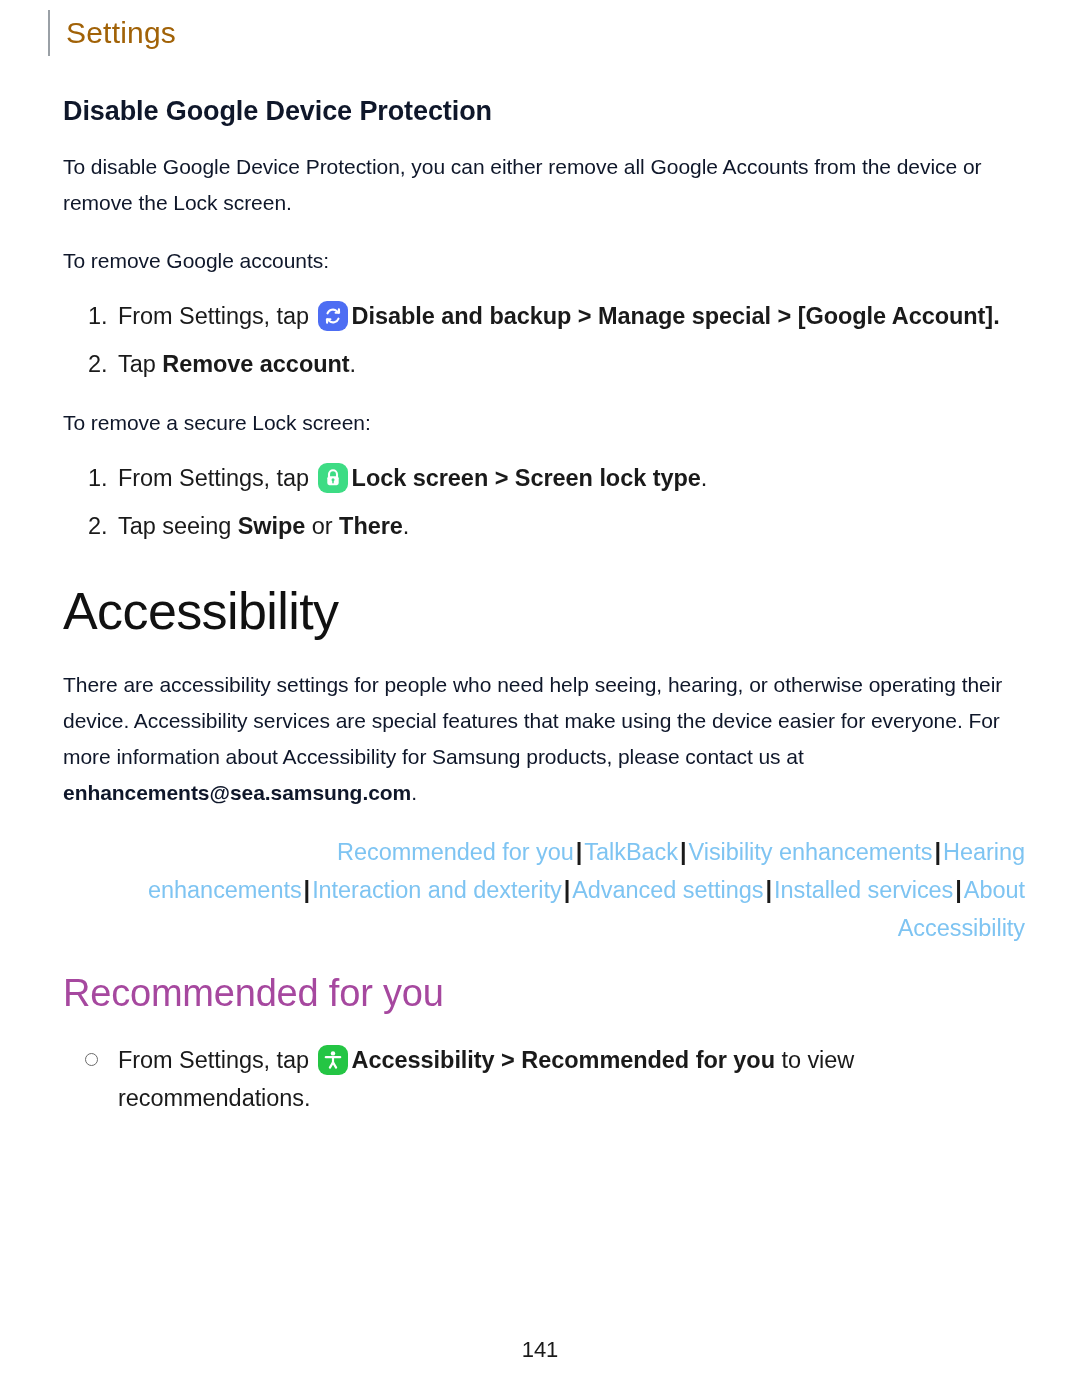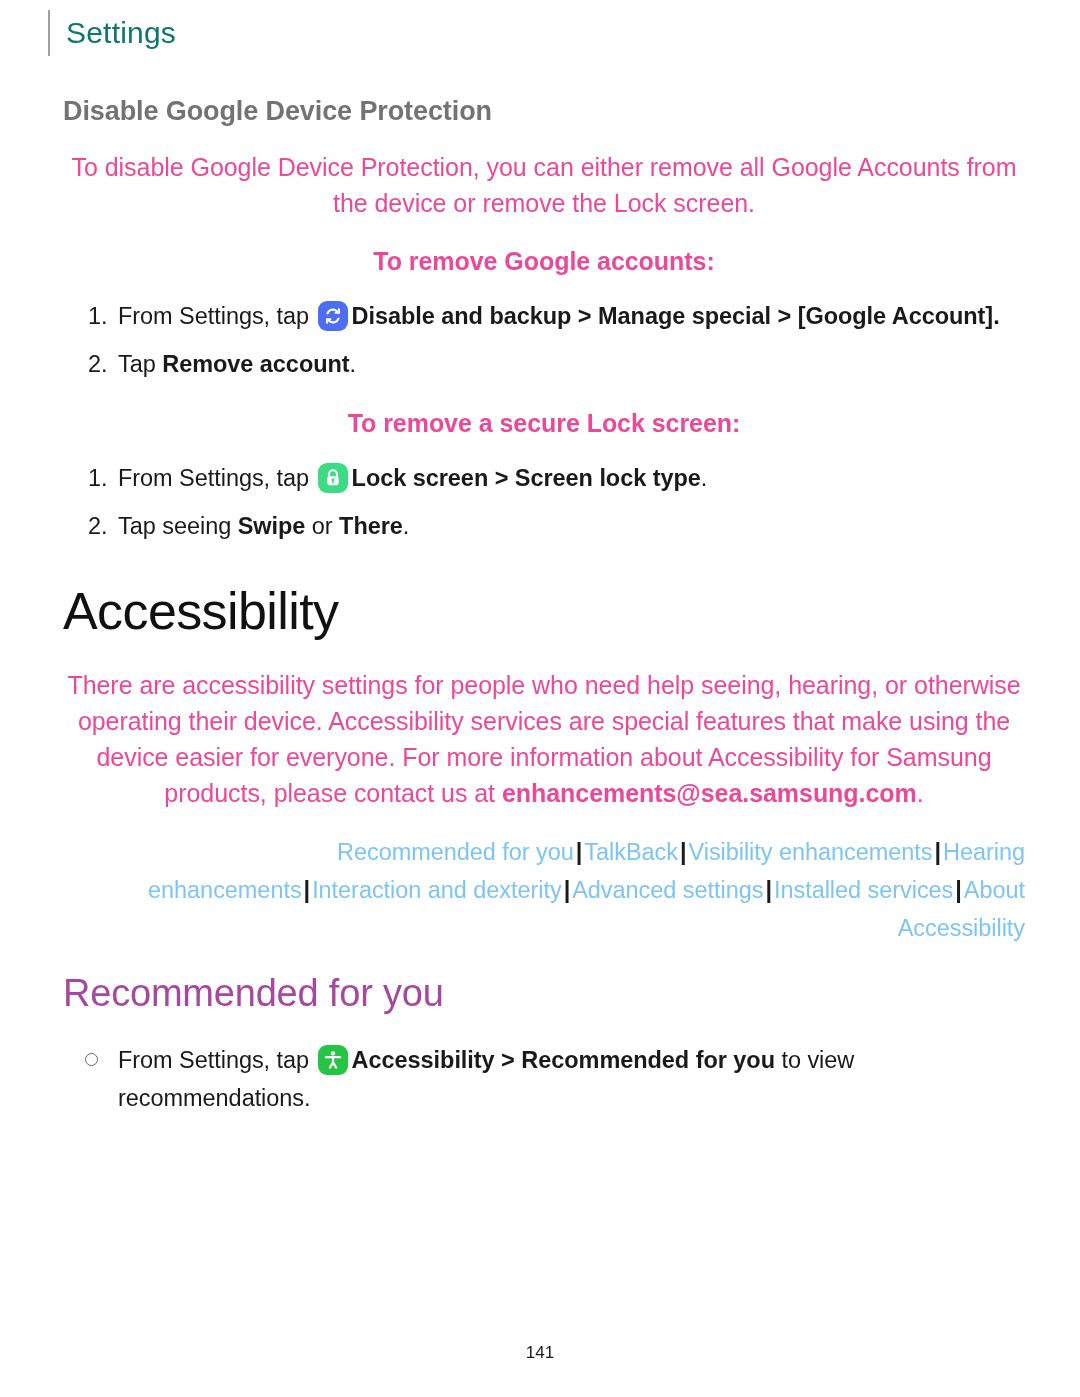--- a/index.html
+++ b/index.html
@@ -35,51 +35,50 @@
   }
   .header-rule {
     width: 2px;
     height: 46px;
     background: #9aa0a6;
     margin-right: 16px;
   }
   .header-title {
     font-size: 30px;
     font-weight: 400;
-    color: #0f766e;
+    color: #a16207;
     letter-spacing: 0.2px;
     line-height: 1;
   }
 
   
   .content {
     position: absolute;
     left: 63px;
     top: 96px;
     width: 962px;
   }
 
   h2.sub-head {
     font-size: 27px;
     font-weight: 700;
-    color: #737373;
+    color: #0f172a;
     margin: 0 0 22px 0;
     letter-spacing: -0.1px;
     line-height: 1.15;
   }
 
   p.body {
-    font-size: 25px;
+    font-size: 21px;
     line-height: 36px;
     margin: 0 0 22px 0;
-    color: #ec4899;
+    color: #0f172a;
     letter-spacing: -0.05px;
-    text-align: center;
-  }
-  p.body.tight { margin-bottom: 18px; font-weight: bold; }
+  }
+  p.body.tight { margin-bottom: 18px; }
 
   b, strong { font-weight: 700; }
 
   
   ol.steps, ul.steps {
     list-style: none;
     margin: 0 0 22px 0;
     padding: 0;
   }
   ol.steps li, ul.steps li {
@@ -166,21 +165,21 @@
     line-height: 1.1;
   }
 
   
   .footer {
     position: absolute;
     left: 0;
     right: 0;
     bottom: 34px;
     text-align: center;
-    font-size: 17px;
+    font-size: 22px;
     color: #1a1a1a;
   }
 </style>
 </head>
 <body>
 
 <div class="page">
 
   <div class="header">
     <div class="header-rule"></div>

